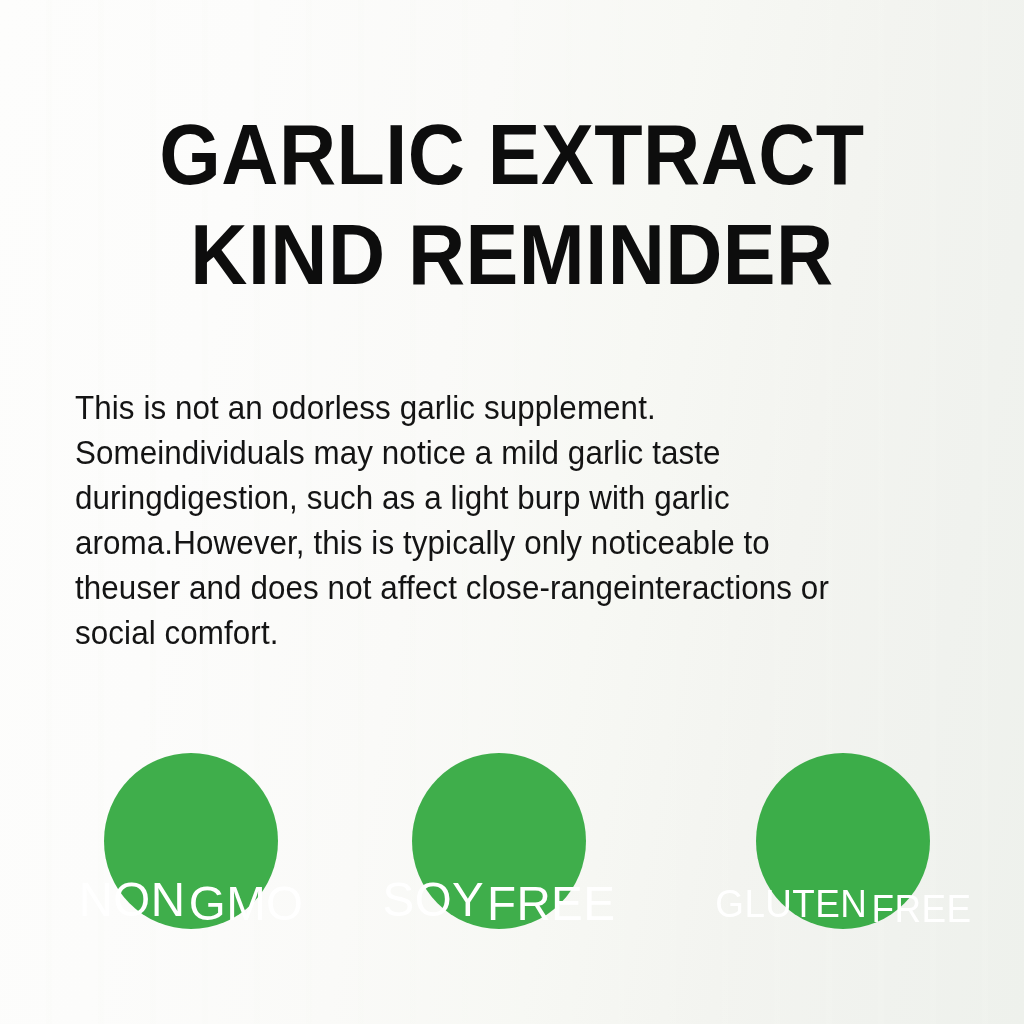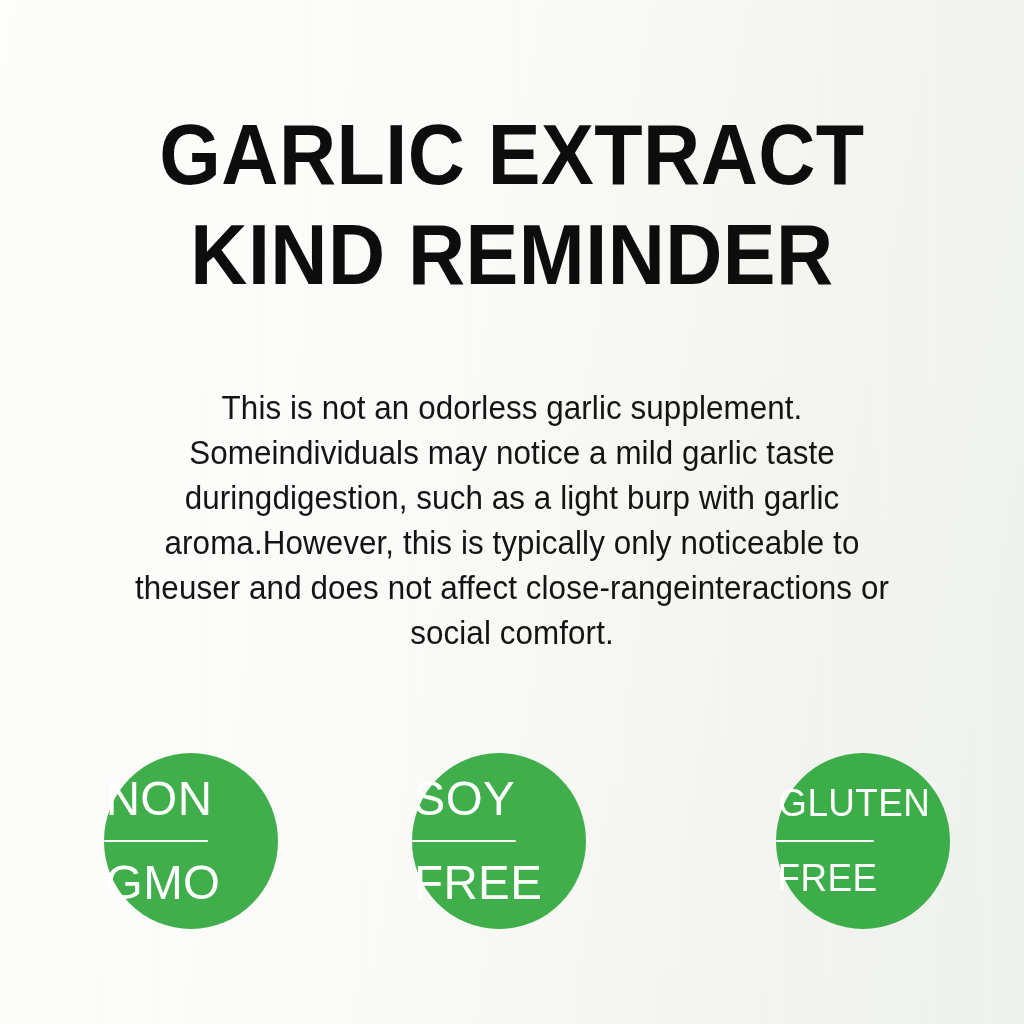--- a/index.html
+++ b/index.html
@@ -72,21 +72,20 @@
     transform-origin: center center;
     white-space: nowrap;
   }
 
   
   .body-copy {
     position: absolute;
     top: 385px;
     left: 52px;
     width: 920px;
-    text-align: center;
     z-index: 3;
   }
 
   .body-line {
     display: block;
     color: #141414;
     font-family: "Liberation Sans Narrow", "Liberation Sans", "DejaVu Sans Condensed", sans-serif;
     font-weight: 400;
     font-size: 33px;
     line-height: 45px;
@@ -106,29 +105,27 @@
     z-index: 3;
   }
 
   .badge {
     position: absolute;
     top: 0;
     width: 174px;
     height: 176px;
     border-radius: 50%;
     display: flex;
-    flex-direction: column;
-    align-items: flex-start;
+    align-items: flex-end;
     justify-content: center;
-    gap: 12px;
   }
 
   .badge-1 { left: 104px; }
   .badge-2 { left: 412px; }
-  .badge-3 { left: 776px; }
+  .badge-3 { left: 756px; }
 
   .badge-text {
     color: #ffffff;
     font-family: "Liberation Sans Narrow", "Liberation Sans", "DejaVu Sans Condensed", sans-serif;
     font-weight: 400;
     line-height: 1.02;
     letter-spacing: 0.4px;
     white-space: nowrap;
     text-align: center;
     transform: scaleX(0.97);

